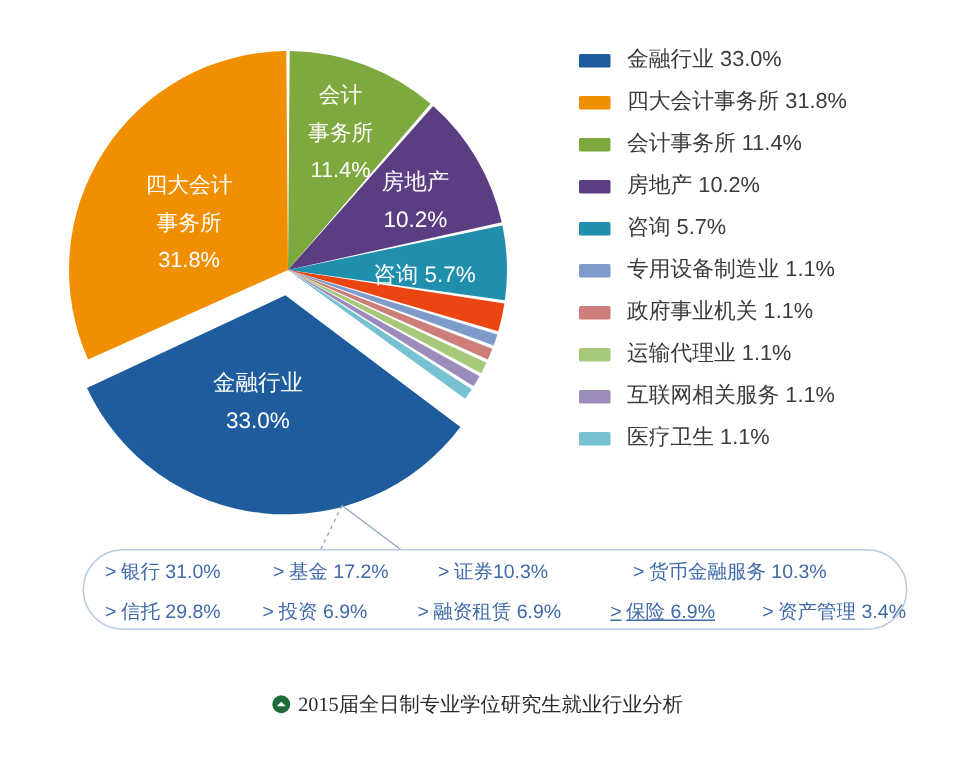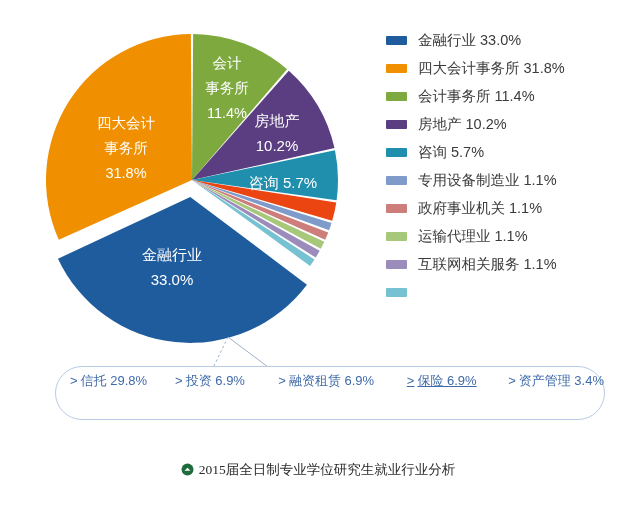--- a/index.html
+++ b/index.html
@@ -169,29 +169,36 @@
       <div class="legend-row">
         <span class="legend-swatch" style="background: rgb(167, 200, 122);"></span>
         <span class="legend-label">运输代理业 1.1%</span>
       </div>
       <div class="legend-row">
         <span class="legend-swatch" style="background: rgb(155, 140, 187);"></span>
         <span class="legend-label">互联网相关服务 1.1%</span>
       </div>
       <div class="legend-row">
         <span class="legend-swatch" style="background: rgb(118, 194, 210);"></span>
+        <span class="legend-label">医疗卫生 1.1%</span>
       </div>
     </div>
 
   <svg id="connector">
     <path id="conn-a" d="M 228 337 L 212 370" stroke="#93a9c6" stroke-width="0.9" fill="none" stroke-dasharray="2.5 2.5"></path>
     <path id="conn-b" d="M 228 337 L 272 370" stroke="#93a9c6" stroke-width="0.9" fill="none"></path>
   </svg>
 
   <div id="callout">
+      <div class="callout-row r1">
+        <span class="callout-item"><span class="gt">&gt;</span><span>银行 31.0%</span></span>
+        <span class="callout-item"><span class="gt">&gt;</span><span>基金 17.2%</span></span>
+        <span class="callout-item"><span class="gt">&gt;</span><span>证券10.3%</span></span>
+        <span class="callout-item"><span class="gt">&gt;</span><span>货币金融服务 10.3%</span></span>
+      </div>
       <div class="callout-row r2">
         <span class="callout-item"><span class="gt">&gt;</span><span>信托 29.8%</span></span>
         <span class="callout-item"><span class="gt">&gt;</span><span>投资 6.9%</span></span>
         <span class="callout-item"><span class="gt">&gt;</span><span>融资租赁 6.9%</span></span>
         <span class="callout-item"><span class="gt">&gt;</span><span>保险 6.9%</span></span>
         <span class="callout-item"><span class="gt">&gt;</span><span>资产管理 3.4%</span></span>
       </div>
     </div>
 
   <div id="caption">

